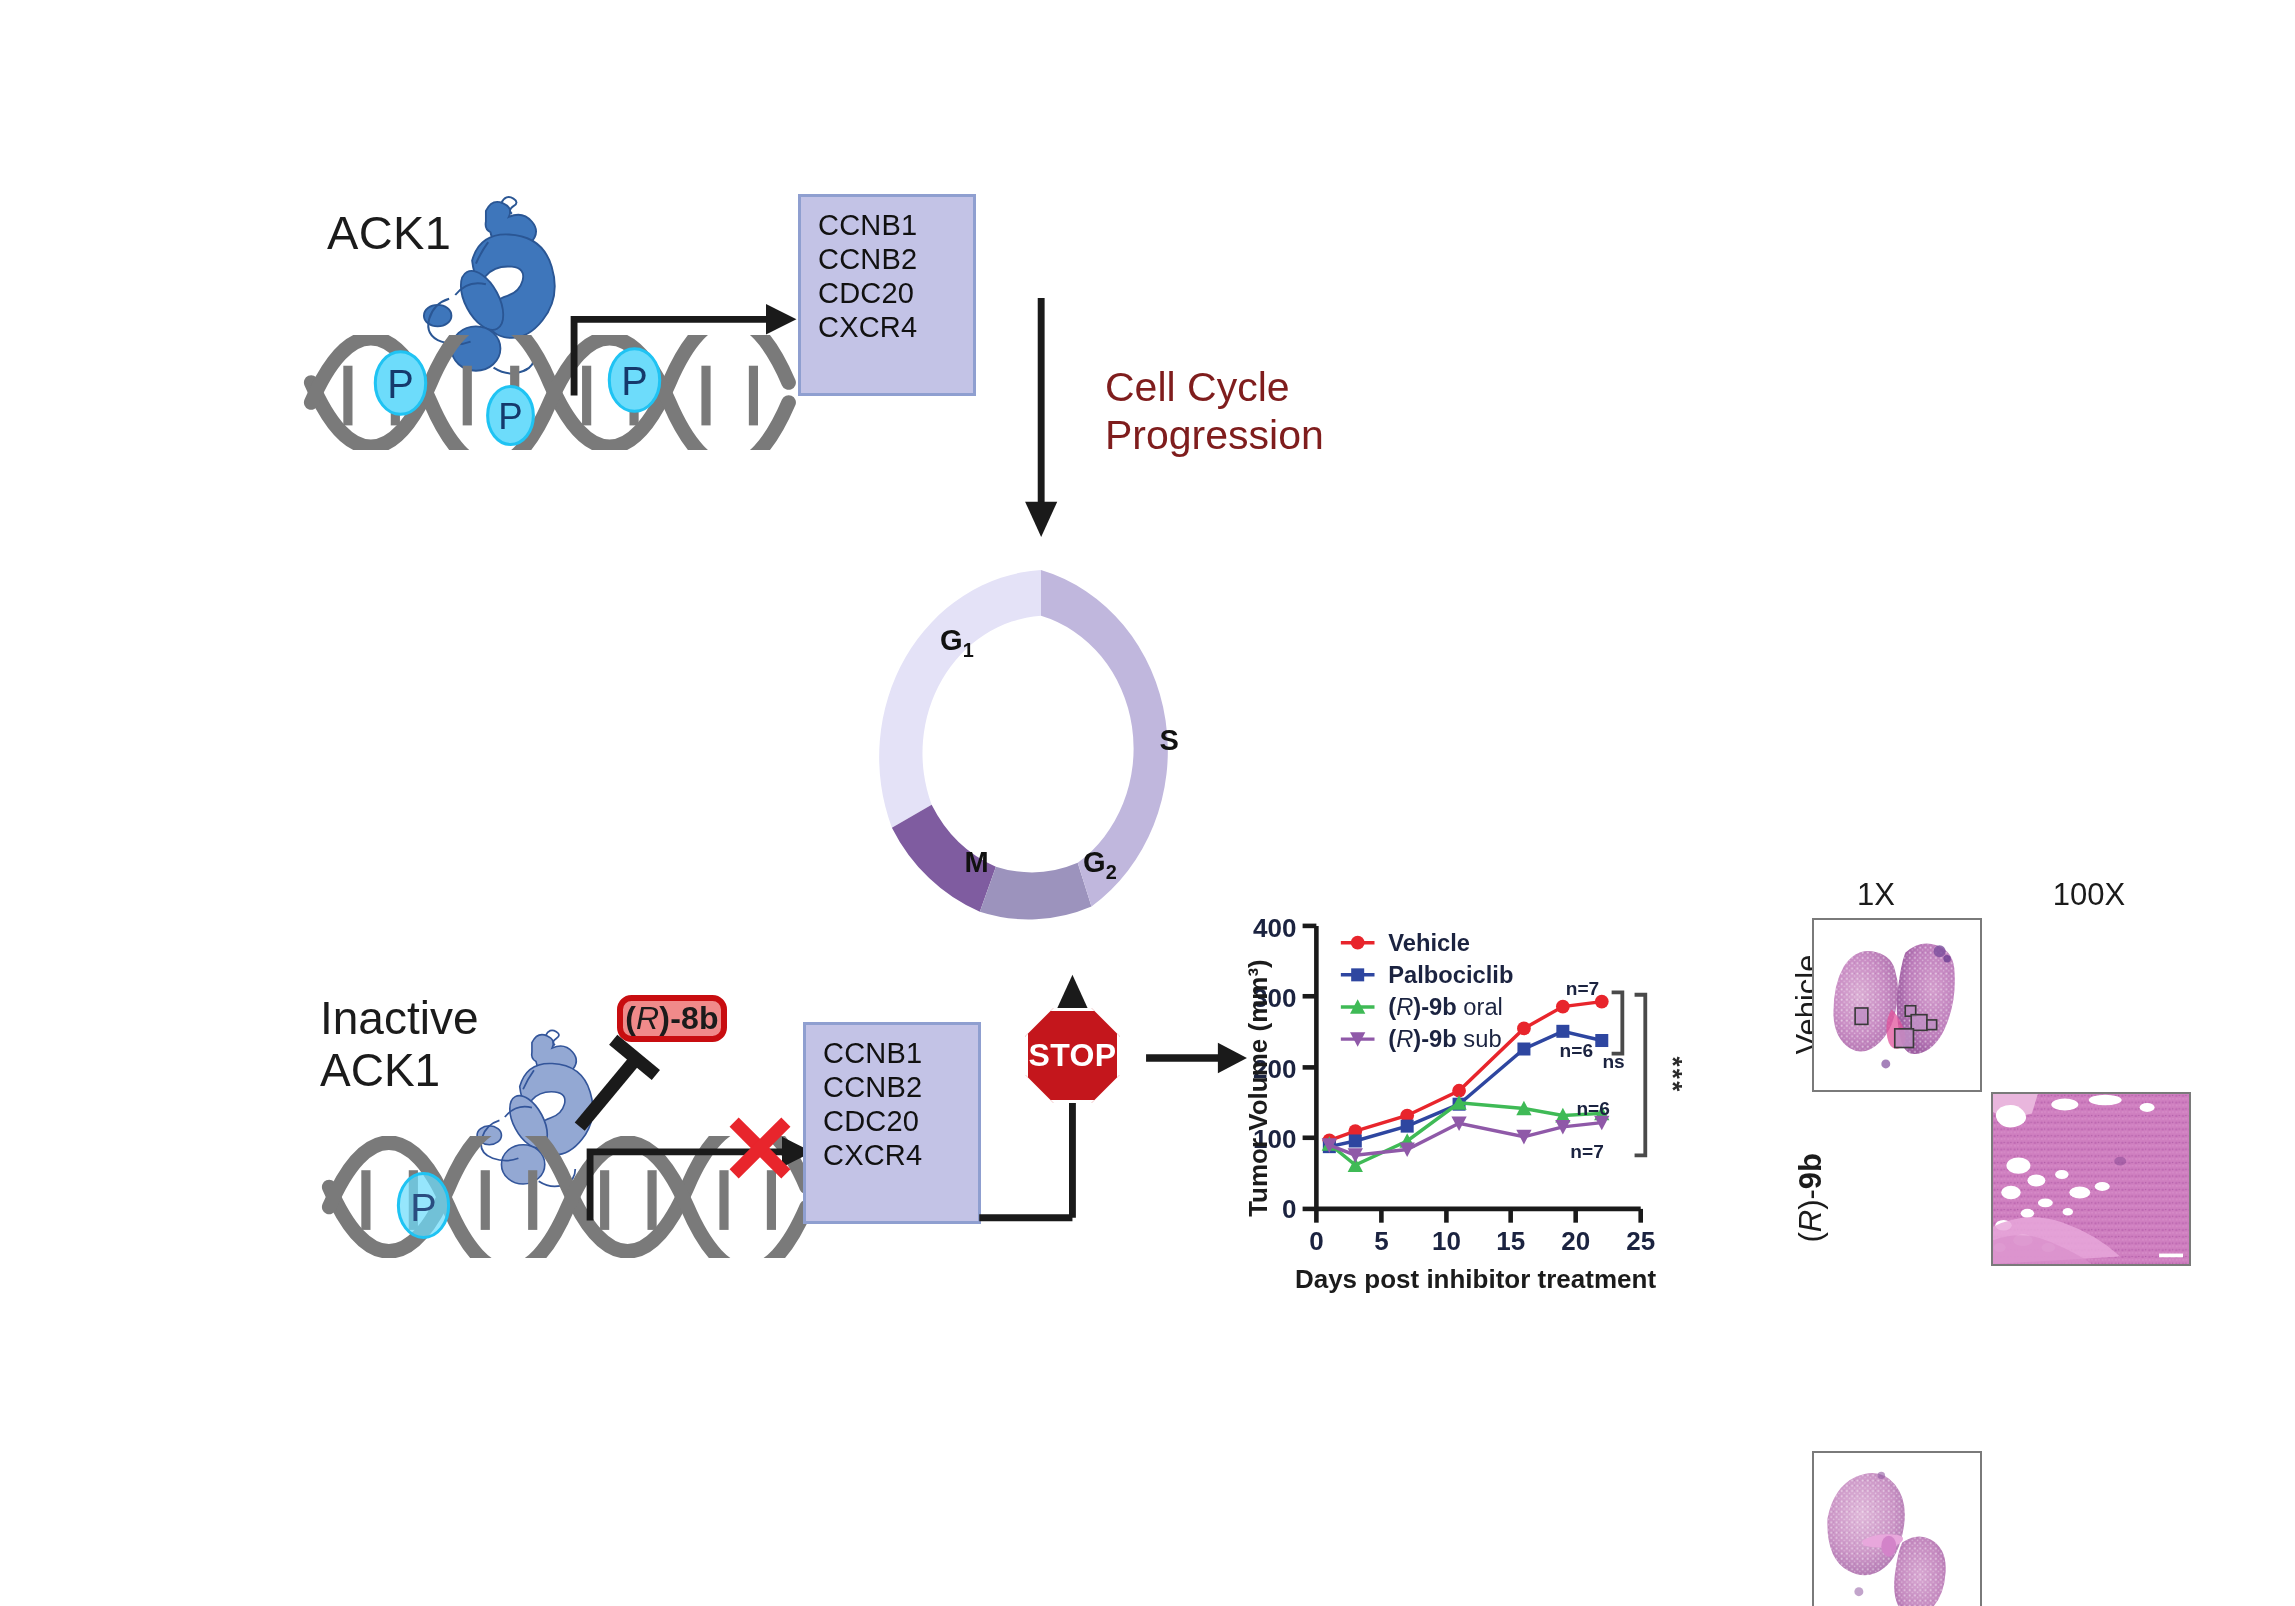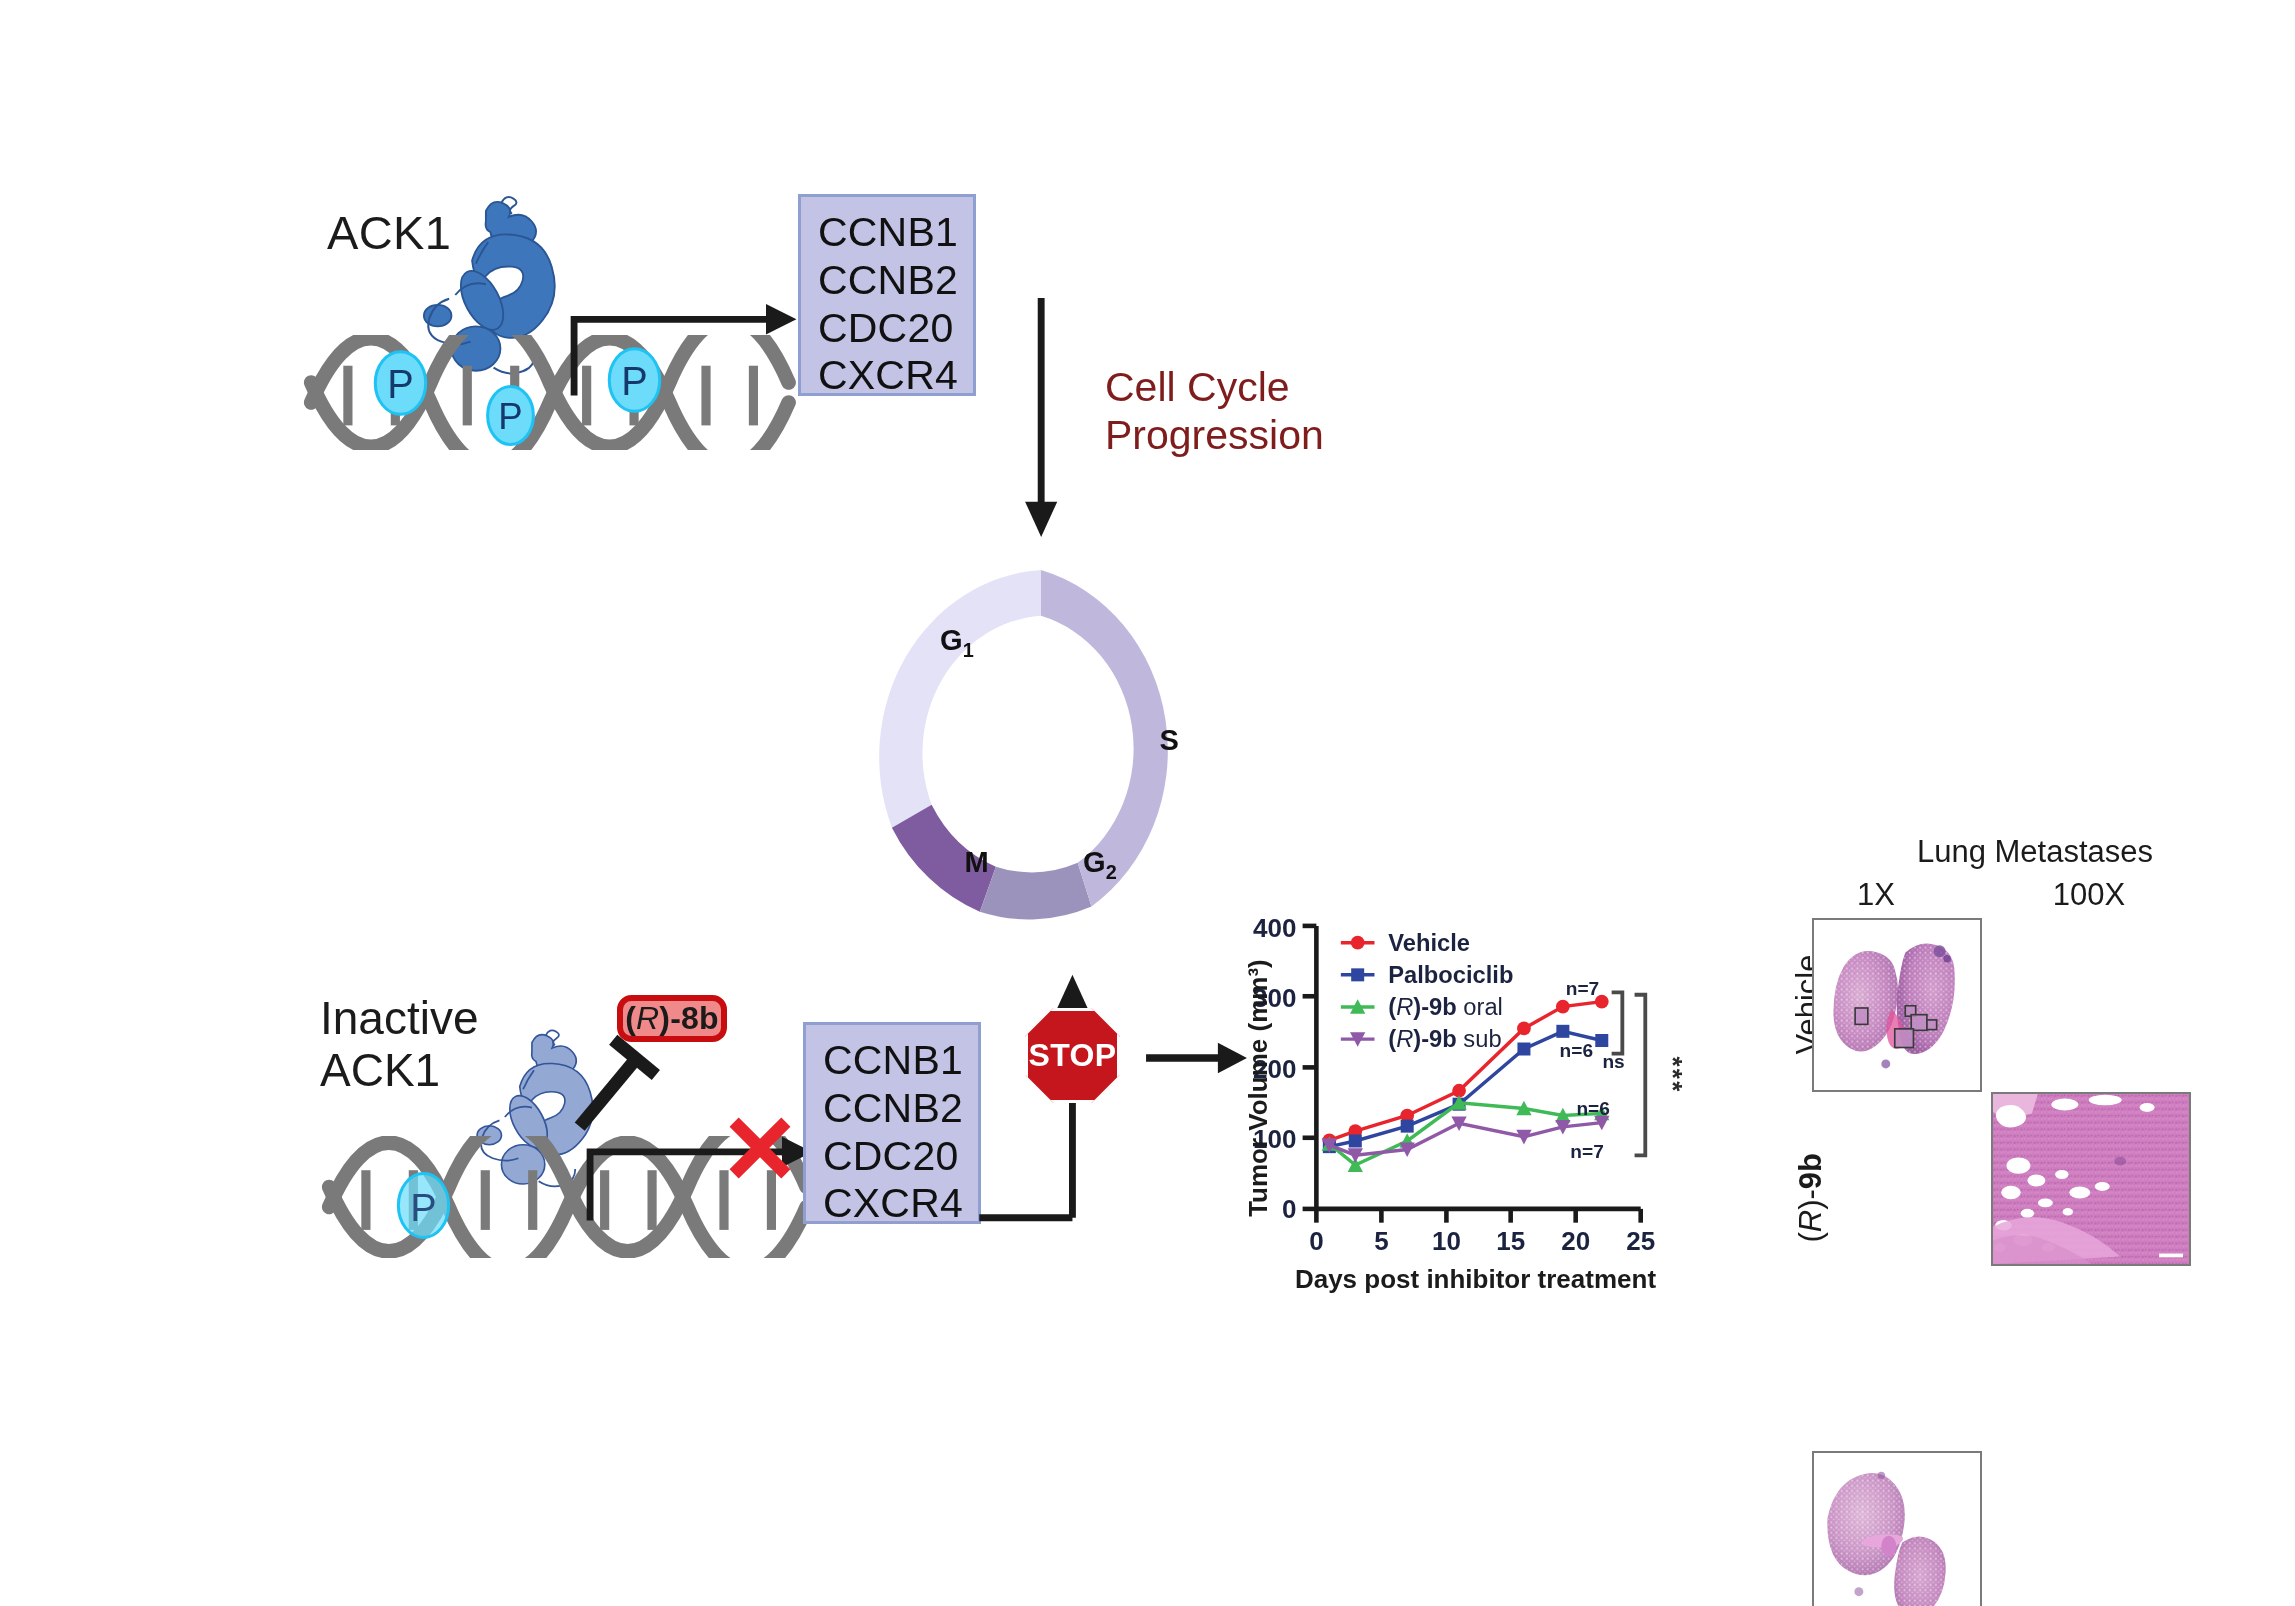--- a/index.html
+++ b/index.html
@@ -37,21 +37,21 @@
     color: #7f1d1d;
     white-space: pre-line;
   }
 
   
   .genebox {
     background: #c3c3e6;
     border: 3.8px solid #8f9fd0;
     box-sizing: border-box;
     padding: 12.2px 0 0 17px;
-    font-size: 41px;
+    font-size: 29px;
     line-height: 1.165;
     color: #111;
     letter-spacing: 0.2px;
   }
   .genebox-top { left: 798px; top: 194px; width: 178px; height: 202px; }
   .genebox-bot { left: 803px; top: 1022px; width: 178px; height: 202px; }
 
   
   .badge-9b {
     left: 617px; top: 995px;
@@ -397,21 +397,20 @@
         <polygon points="146,114 136,133 156,133" fill="#3fba56"></polygon>
         <text x="186" y="135" font-family="Liberation Sans, sans-serif" font-size="31" font-weight="bold" fill="#1b2340"><tspan>(</tspan><tspan font-style="italic" font-weight="normal">R</tspan><tspan>)-</tspan><tspan>9b</tspan><tspan font-weight="normal"> oral</tspan></text>
         <line x1="124" y1="166" x2="168" y2="166" stroke="#8f59a8" stroke-width="4.5"></line>
         <polygon points="146,176 136,157 156,157" fill="#8f59a8"></polygon>
         <text x="186" y="177" font-family="Liberation Sans, sans-serif" font-size="31" font-weight="bold" fill="#1b2340"><tspan>(</tspan><tspan font-style="italic" font-weight="normal">R</tspan><tspan>)-</tspan><tspan>9b</tspan><tspan font-weight="normal"> sub</tspan></text>
       </g>
   </svg>
 </div>
 
 <div class="abs" id="histo-panel">
-  <div class="abs histo-title" style="left:46px; top:0px; width:428px;">Lung Metastases</div>
   <div class="abs histo-colhdr" style="left:32px; top:43px; width:138px;">1X</div>
   <div class="abs histo-colhdr" style="left:222px; top:43px; width:184px;">100X</div>
 
   <div class="abs" style="left:-21.4px; top:149px; width:107px; height:31px;">
     <div class="histo-rowlbl">Vehicle</div>
   </div>
   <div class="abs" style="left:-18.4px; top:337px; width:107px; height:31px;">
     <div class="histo-rowlbl">(<i>R</i>)-<b>9b</b></div>
   </div>
 

